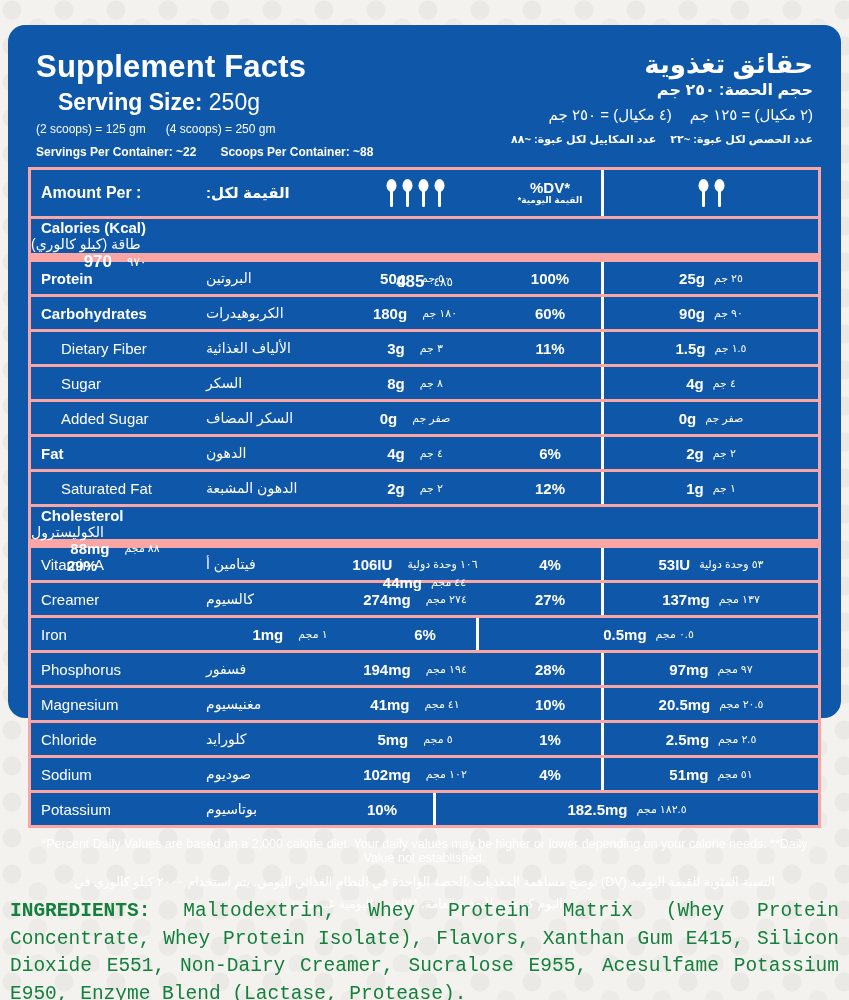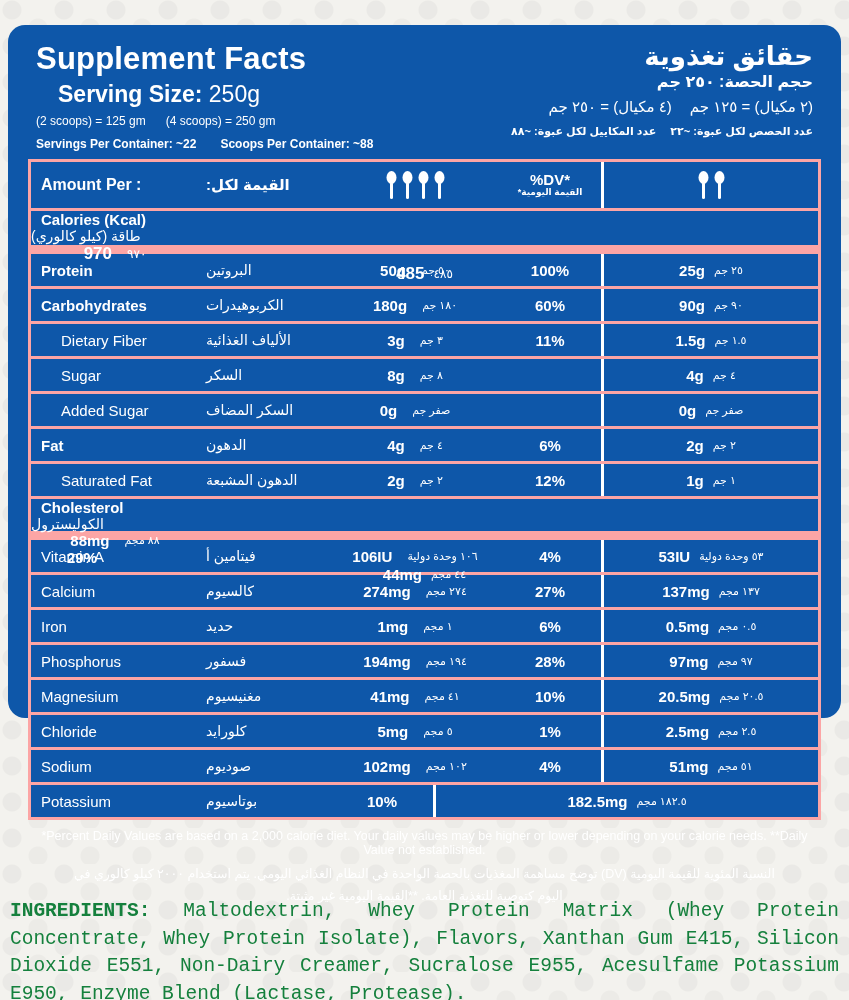--- a/index.html
+++ b/index.html
@@ -12,21 +12,21 @@
       radial-gradient(circle at 38px 28px, rgba(0,0,0,0.028) 9px, transparent 10px);
     background-size:52px 36px;
     position:relative;
     overflow:hidden;
   }
   .panel {
     position:absolute; left:8px; top:25px; width:833px; height:693px;
     background:var(--blue,#0e57a9);
     border-radius:17px;
     color:#fff;
-    padding:16px 20px 0 20px;
+    padding:24px 20px 0 20px;
   }
   
   .head { display:flex; justify-content:space-between; align-items:flex-start; height:116px; padding:0 8px; }
   .head-en .title { font-size:31px; font-weight:bold; letter-spacing:.2px; }
   .head-en .serving { font-size:23px; margin-top:4px; }
   .head-en .serving .b { font-weight:bold;margin-left:22px; }
   .line-sm { font-size:12px; margin-top:6px; display:flex; gap:20px; }
   .line-xs { font-size:12px; font-weight:bold; margin-top:9px; display:flex; gap:24px; }
   .head-ar { text-align:right; direction:rtl; }
   .head-ar .title { font-size:26px; font-weight:bold; }
@@ -295,37 +295,36 @@
     </div>
     <div class="c-dv">4%</div>
     <div class="v-sep"></div>
     <div class="c-right">
       <span class="amt-en">53IU</span>
       <span class="amt-ar">٥٣ وحدة دولية</span>
     </div>
   </div>
 
   <div class="row">
-    <div class="c-name">Calcium</div>
+    <div class="c-name">Creamer</div>
     <div class="c-name-ar">كالسيوم</div>
     <div class="c-amt">
       <span class="amt-en">274mg</span>
       <span class="amt-ar">٢٧٤ مجم</span>
     </div>
     <div class="c-dv">27%</div>
     <div class="v-sep"></div>
     <div class="c-right">
       <span class="amt-en">137mg</span>
       <span class="amt-ar">١٣٧ مجم</span>
     </div>
   </div>
 
   <div class="row">
     <div class="c-name">Iron</div>
-    <div class="c-name-ar">حديد</div>
     <div class="c-amt">
       <span class="amt-en">1mg</span>
       <span class="amt-ar">١ مجم</span>
     </div>
     <div class="c-dv">6%</div>
     <div class="v-sep"></div>
     <div class="c-right">
       <span class="amt-en">0.5mg</span>
       <span class="amt-ar">٠.٥ مجم</span>
     </div>

